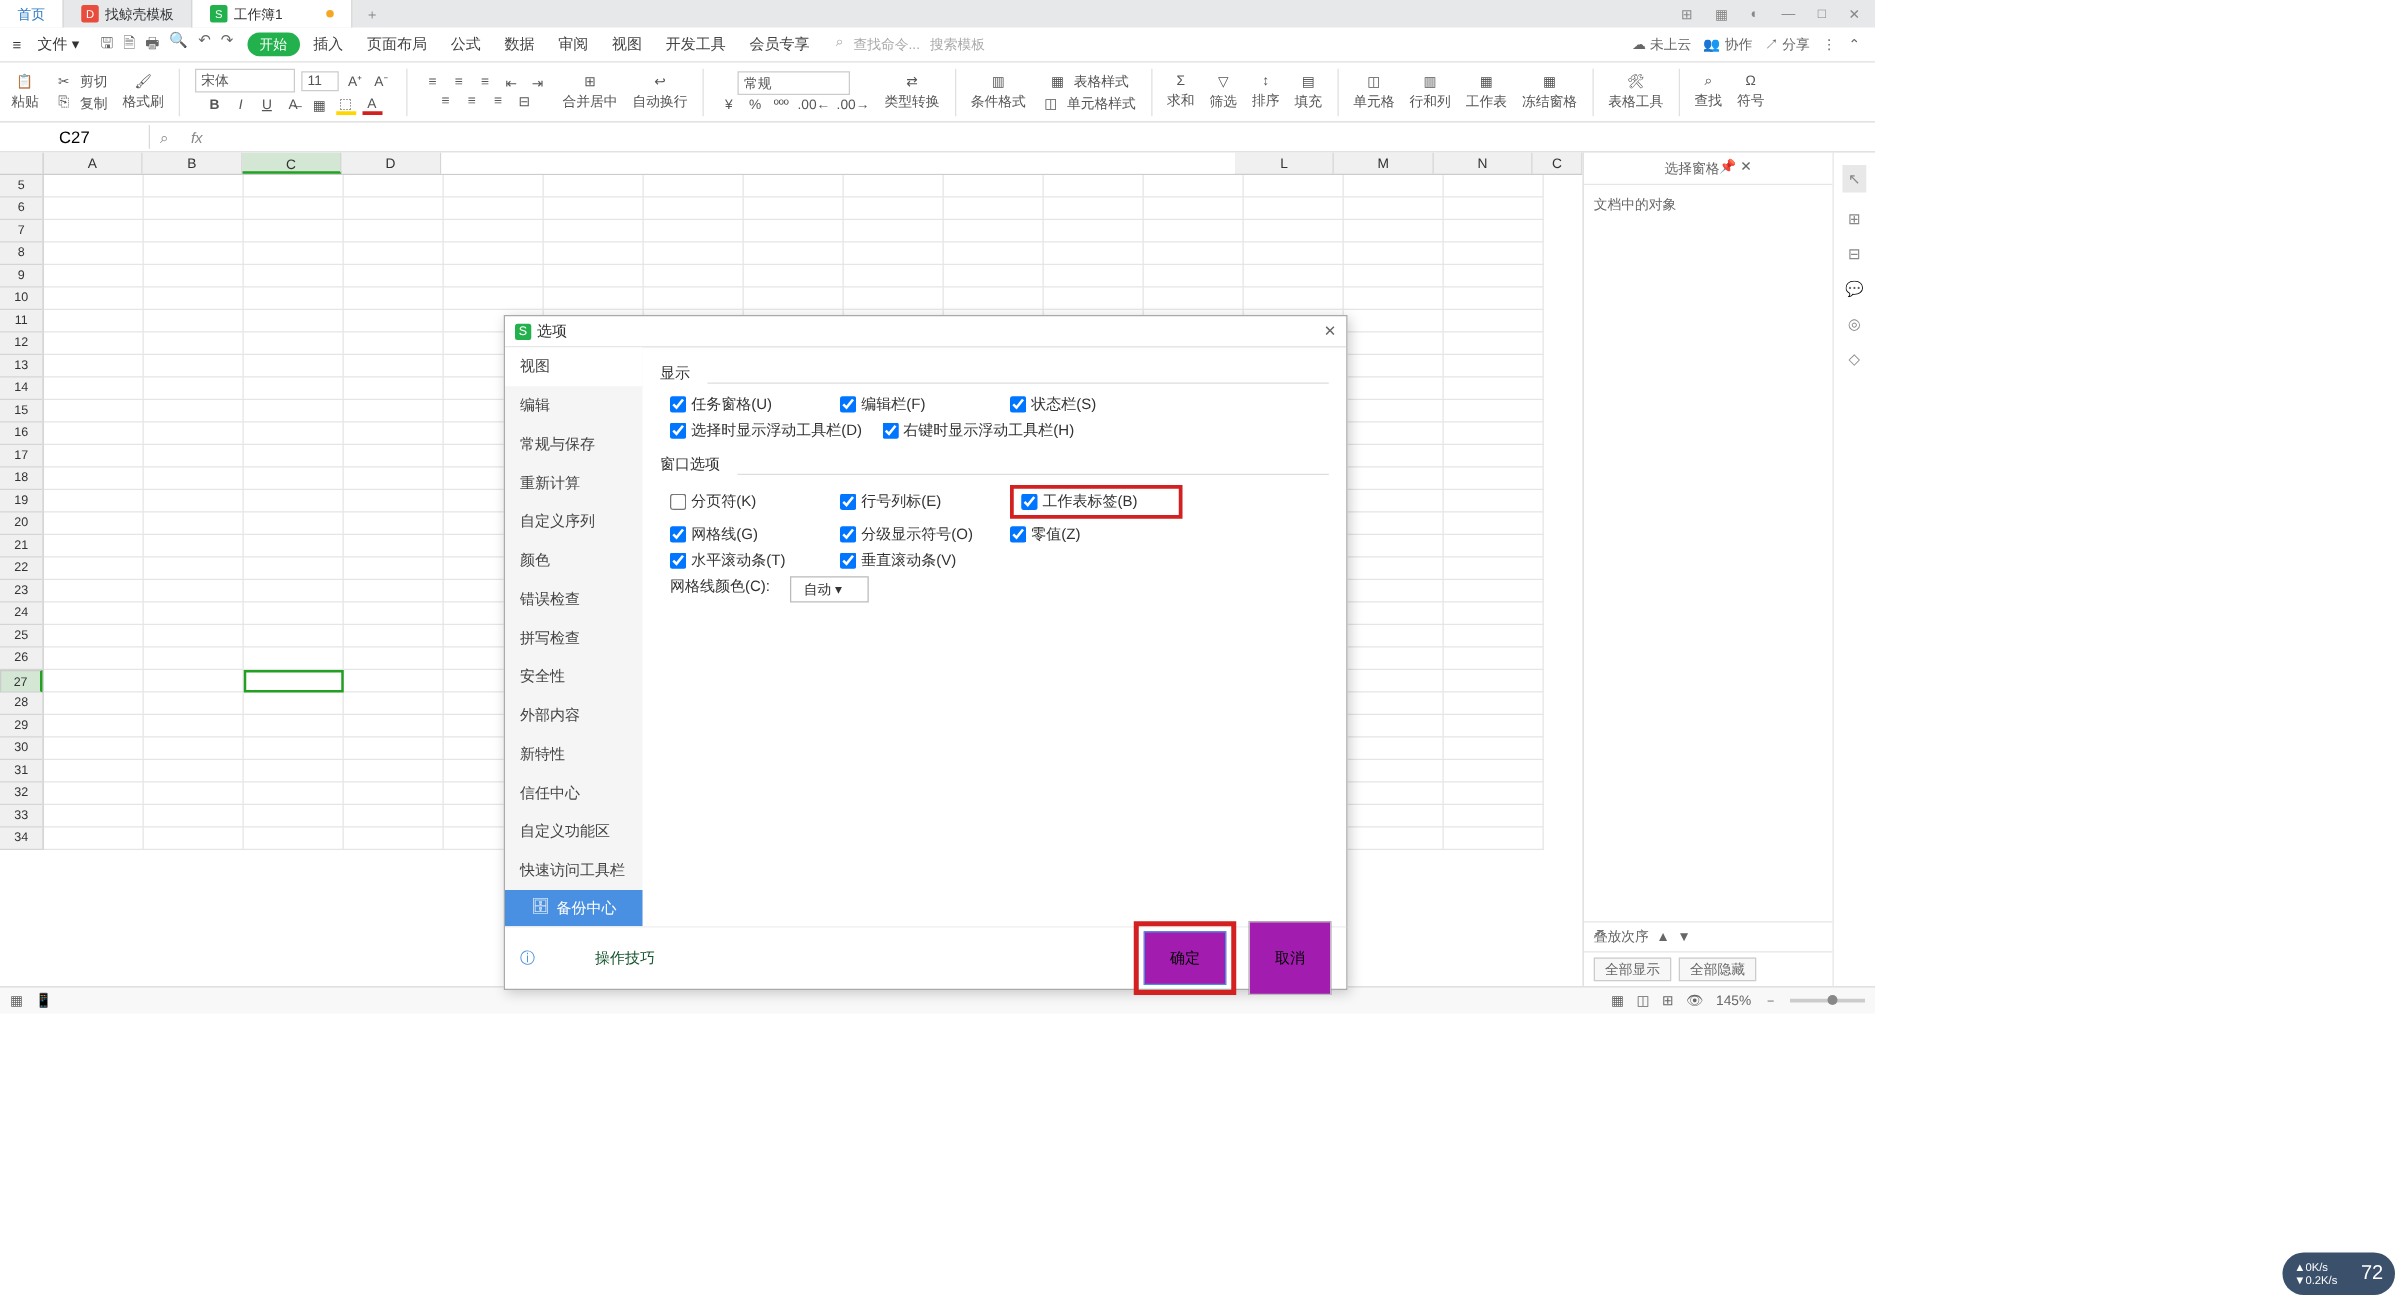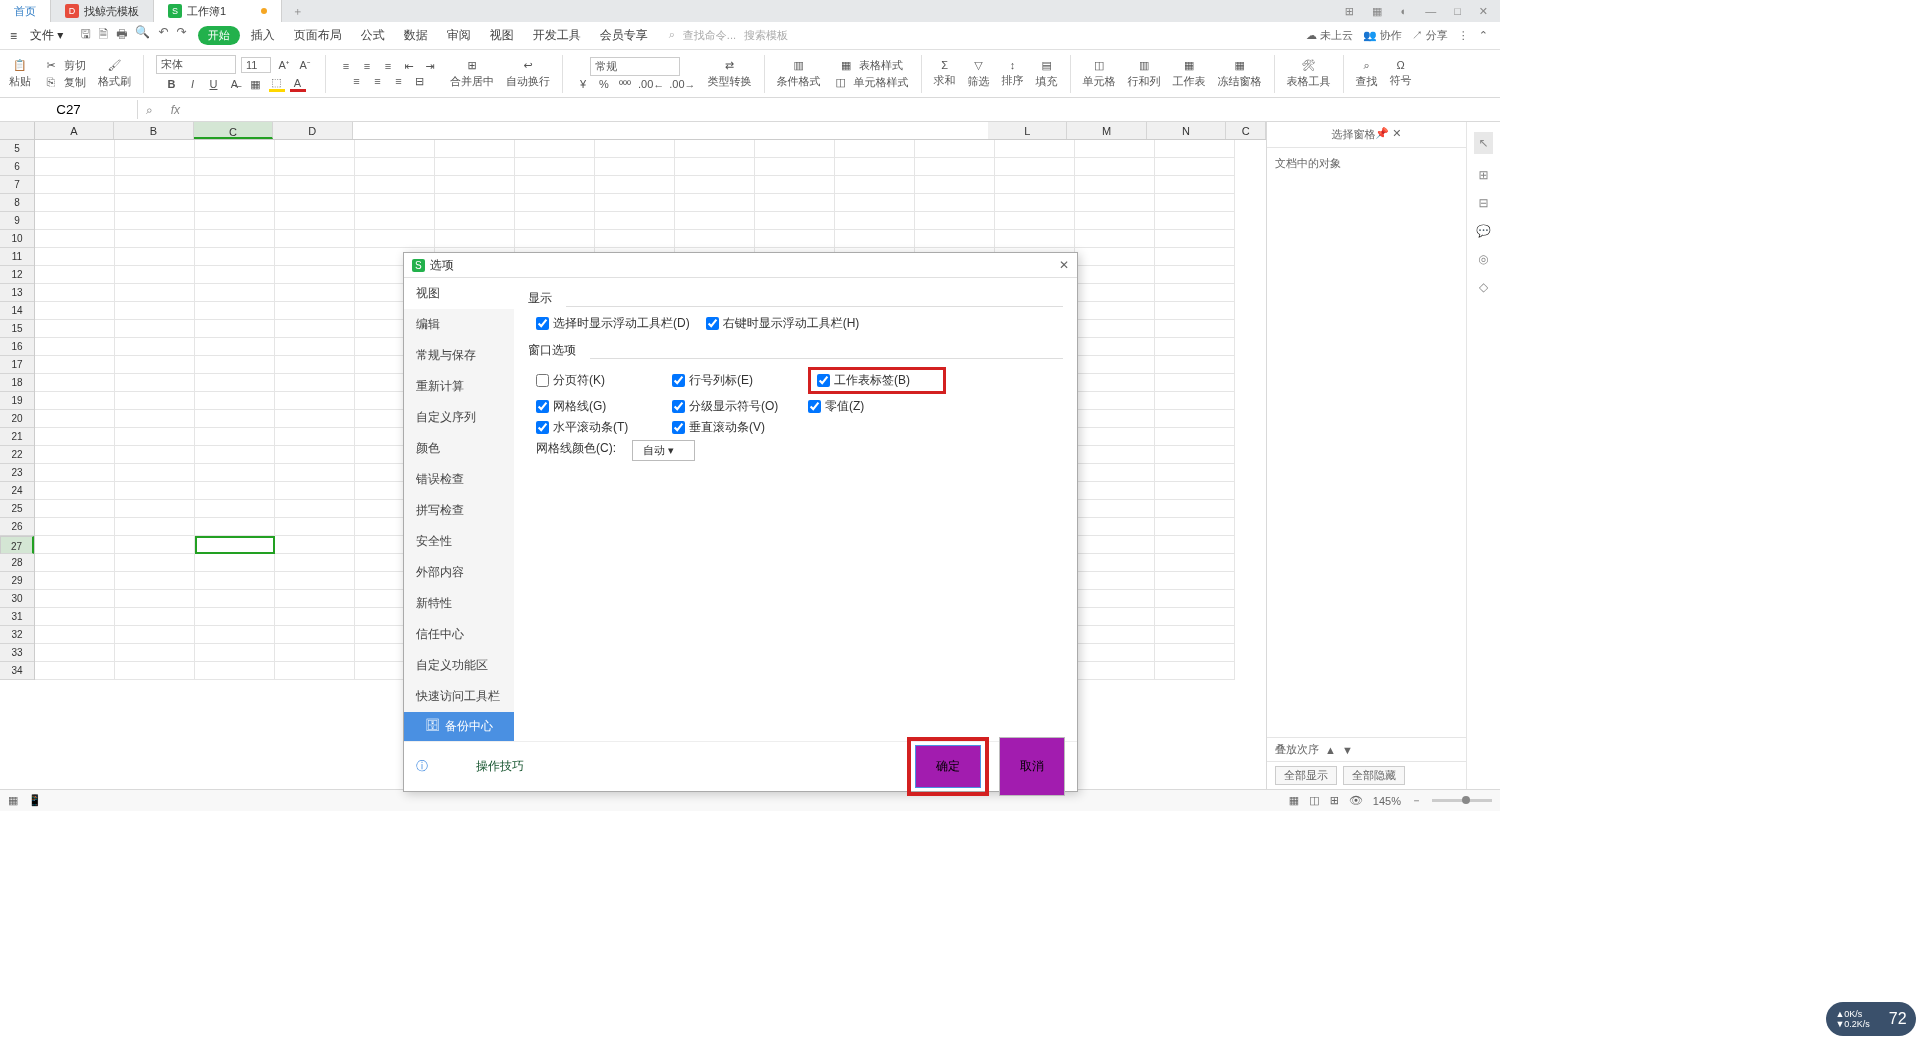--- a/index.html
+++ b/index.html
@@ -30,21 +30,21 @@
 .ribbon { height: 48px; display: flex; align-items: center; padding: 2px 6px; border-bottom: 1px solid #d9d9d9; gap: 6px; color: #555; font-size: 11px; }
 .rgroup { display: flex; flex-direction: column; gap: 2px; align-items: center; padding: 0 3px; }
 .rgroup.big { font-size: 11px; }
 .rrow { display: flex; gap: 5px; align-items: center; }
 .sel { border: 1px solid #ccc; padding: 1px 4px; background: #fff; font-size: 11px; }
 .ricon { min-width: 16px; text-align: center; cursor: pointer; }
 .divider { width: 1px; height: 38px; background: #e0e0e0; margin: 0 3px; }
 
 
 .formrow { height: 24px; display: flex; align-items: center; border-bottom: 1px solid #d9d9d9; }
-.namebox { width: 138px; border-right: 1px solid #d9d9d9; text-align: center; font-size: 11px; padding: 2px; }
+.namebox { width: 120px; border-right: 1px solid #d9d9d9; text-align: center; font-size: 11px; padding: 2px; }
 .namebox input { border: none; width: 100%; text-align: center; outline: none; }
 .fx { padding: 0 10px; color: #888; font-style: italic; }
 
 
 .main { display: flex; height: calc(811px - 22px - 28px - 48px - 24px - 22px); position: relative; }
 .sheet { flex: 1; position: relative; overflow: hidden; }
 .colhdr { display: flex; height: 18px; background: #f0f0f0; border-bottom: 1px solid #ccc; }
 .corner { width: 35px; border-right: 1px solid #ccc; }
 .ch { width: 80px; text-align: center; font-size: 11px; border-right: 1px solid #d5d5d5; line-height: 18px; }
 .ch.sel { background: #d4e6d4; border-bottom: 2px solid #22a022; }
@@ -930,20 +930,34 @@
       </div>
       <div class="dcontent">
         <div class="dsect">
           <div class="secthdr">
               <span>显示</span>
               <span class="fsline"></span>
             </div>
           <div class="optrow">
             <label class="opt">
                 <input type="checkbox" checked="" style="">
+                <span>任务窗格(U)</span>
+              </label>
+            <label class="opt">
+                <input type="checkbox" checked="" style="">
+                <span>编辑栏(F)</span>
+              </label>
+            <label class="opt">
+                <input type="checkbox" checked="" style="">
+                <span>状态栏(S)</span>
+              </label>
+          </div>
+          <div class="optrow">
+            <label class="opt">
+                <input type="checkbox" checked="" style="">
                 <span>选择时显示浮动工具栏(D)</span>
               </label>
             <label class="opt">
                 <input type="checkbox" checked="" style="">
                 <span>右键时显示浮动工具栏(H)</span>
               </label>
           </div>
         </div>
         <div class="dsect">
           <div class="secthdr">

